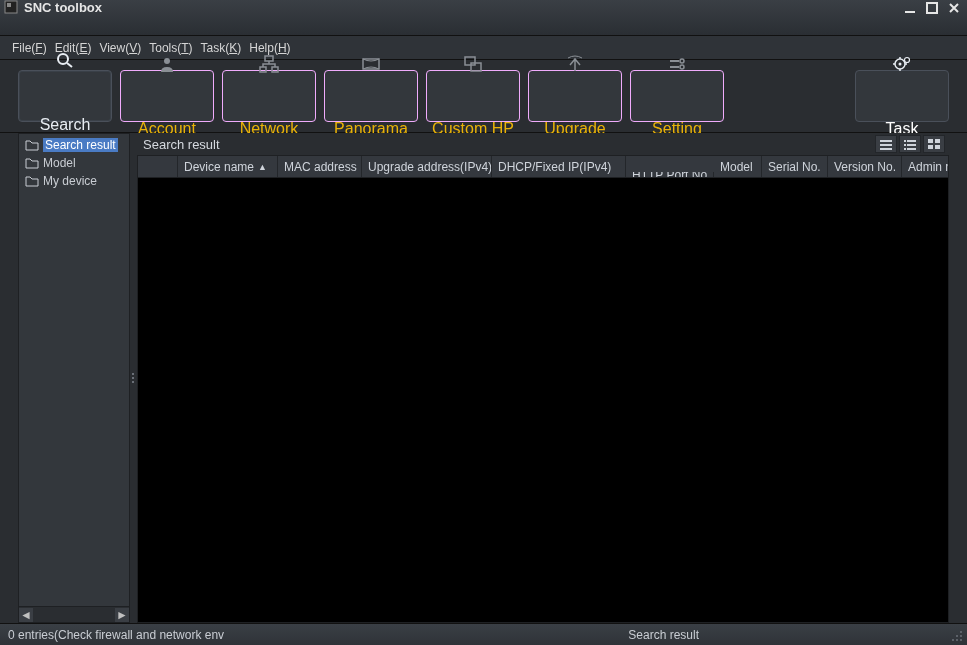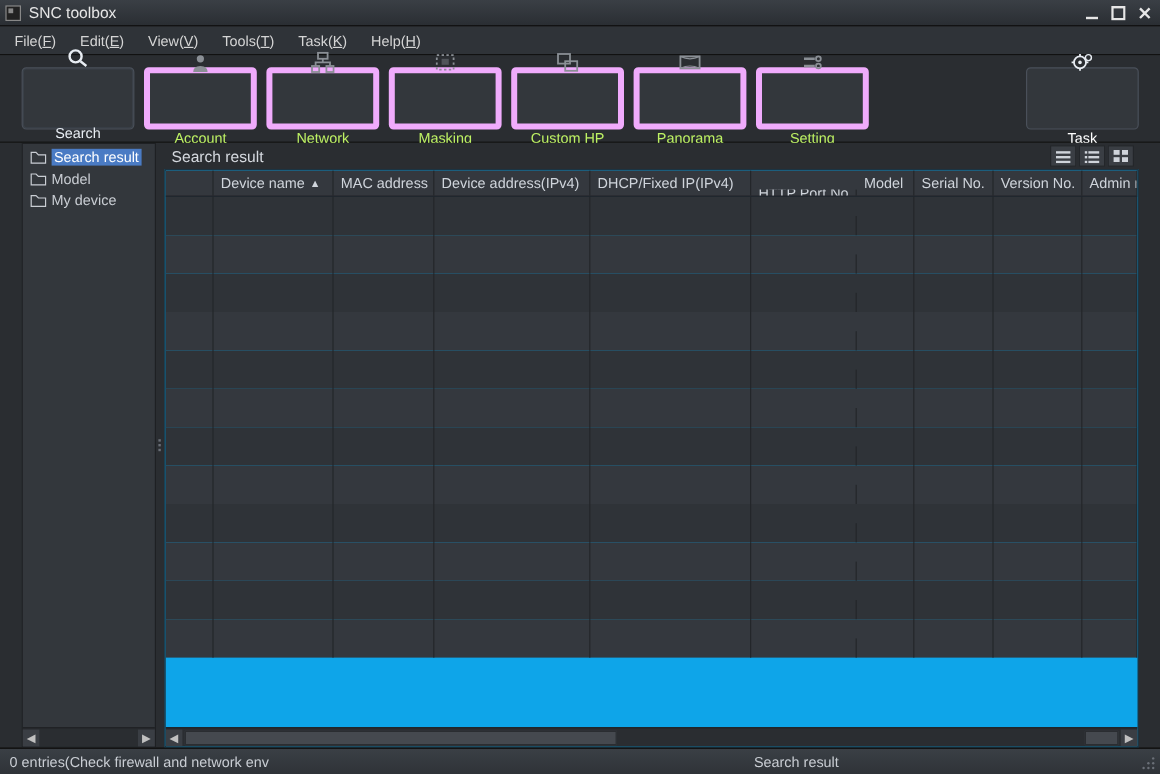--- a/index.html
+++ b/index.html
@@ -1,58 +1,58 @@
 <!DOCTYPE html>
 <html><head>
 <meta charset="utf-8">
 <style>
 * { margin: 0; padding: 0; box-sizing: border-box; }
 body { font-family: Arial, sans-serif; font-size: 12px; background: #1a1a1a; color: #c0c0c0; width: 967px; height: 645px; overflow: hidden; display: flex; flex-direction: column; }
 
 
-.titlebar { height: 22px; background: linear-gradient(to bottom, #3a3f45, #2a2e33); display: flex; align-items: center; padding: 0 4px; border-bottom: 1px solid #111; }
+.titlebar { height: 36px; background: linear-gradient(to bottom, #3a3f45, #2a2e33); display: flex; padding: 0 4px; border-bottom: 1px solid #111; font-weight: bold; }
 .titlebar .appicon { width: 14px; height: 14px; margin-right: 6px; display: flex; align-items: center; justify-content: center; }
 .titlebar .title { color: #e6e6e6; font-size: 13px; flex: 1; }
 .titlebar .winbtns { display: flex; gap: 4px; }
 .titlebar .winbtn { width: 18px; height: 16px; display: flex; align-items: center; justify-content: center; color: #e6e6e6; cursor: pointer; font-weight: bold; }
 
 
-.menubar { height: 24px; background: #2f3338; display: flex; align-items: center; padding: 0 8px; border-bottom: 1px solid #111; gap: 12px; }
+.menubar { height: 24px; background: #2f3338; display: flex; align-items: center; padding: 0 8px; border-bottom: 1px solid #111; }
 .menubar .menuitem { color: #d5d5d5; cursor: pointer; padding: 2px 4px; }
 .menubar .menuitem u { text-decoration: underline; }
 
 
 .toolbar-wrap { background: #2a2d31; padding: 10px 18px; border-bottom: 1px solid #111; }
 .toolbar { display: flex; gap: 8px; }
-.tbtn { flex: 0 0 auto; width: 94px; height: 52px; background: #33373c; border: 5px solid #f0abfc; border-radius: 4px; display: flex; flex-direction: column; align-items: center; justify-content: center; gap: 4px; color: #bef264; cursor: pointer; }
+.tbtn { flex: 0 0 auto; width: 94px; height: 52px; background: #33373c; border: 1px solid #f0abfc; border-radius: 4px; display: flex; flex-direction: column; align-items: center; justify-content: center; gap: 4px; color: #eab308; cursor: pointer; }
 .tbtn.active { color: #e8edf3; border: 1px solid #4a505a; box-shadow: inset 0 0 0 1px #3a4048; }
 .tbtn.active .underline { border-bottom: 2px solid #3b82f6; width: 80px; margin-top: 2px; }
 .tbtn.task { margin-left: auto; color: #ffffff; border: 1px solid #4a505a; }
 .tbtn .icon { width: 20px; height: 18px; display: flex; align-items: center; justify-content: center; }
-.tbtn .lbl { font-size: 12px; margin-top: 43px; }
+.tbtn .lbl { font-size: 16px; margin-top: 43px; }
 
 
 .content { flex: 1; display: flex; background: #2a2d31; padding: 0 18px; overflow: hidden; }
 .sidebar { width: 112px; background: #33373c; border: 1px solid #1e2023; display: flex; flex-direction: column; margin-right: 4px; }
 .tree { flex: 1; padding: 2px 0; }
 .tree-item { display: flex; align-items: center; gap: 4px; padding: 2px 6px; color: #c9cdd3; cursor: pointer; }
 .tree-item .folder-icon { width: 14px; height: 12px; }
 .tree-item.selected .label { background: #4a7bc4; color: #fff; padding: 0 2px; }
 .hscroll-sidebar { height: 16px; background: #2a2d31; border-top: 1px solid #1e2023; display: flex; align-items: center; }
 .arrowbtn { width: 14px; height: 14px; background: #3a3e44; display: flex; align-items: center; justify-content: center; color: #c0c0c0; cursor: pointer; }
 .scrolltrack { flex: 1; background: #2a2d31; height: 14px; }
 
 .main { flex: 1; display: flex; flex-direction: column; min-width: 0; }
 .main-header { height: 22px; display: flex; align-items: center; padding: 0 4px 0 6px; }
 .main-title { flex: 1; color: #d5d9df; font-size: 13px; }
 .viewbtns { display: flex; gap: 2px; }
 .viewbtn { width: 22px; height: 18px; background: #3a3e44; border: 1px solid #23262a; display: flex; align-items: center; justify-content: center; cursor: pointer; }
 
 
-.table-wrap { flex: 1; border: 1px solid #1e2023; background: #0ea5e9; display: flex; flex-direction: column; overflow: hidden; }
+.table-wrap { flex: 1; border: 1px solid #1e2023; background: #000000; display: flex; flex-direction: row; overflow: hidden; }
 .thead { display: flex; height: 22px; background: #34383e; border-bottom: 1px solid #1e2023; color: #cfd4db; font-size: 12px; }
 .th { border-right: 1px solid #23262a; display: flex; align-items: center; padding: 0 6px; white-space: nowrap; overflow: hidden; }
 .th.sort::after { content: "▲"; font-size: 9px; margin-left: 4px; color: #cfd4db; }
 .th0 { width: 40px; }
 .th1 { width: 100px; }
 .th2 { width: 84px; }
 .th3 { width: 130px; }
 .th4 { width: 134px; }
 .th5 { width: 88px; margin-top: 16px; }
 .th6 { width: 48px; }
@@ -149,43 +149,43 @@
             <rect x="1" y="12" width="6" height="5" fill="none" stroke="#8a8f95" stroke-width="1.5"></rect>
             <rect x="13" y="12" width="6" height="5" fill="none" stroke="#8a8f95" stroke-width="1.5"></rect>
             <path d="M10 6 V9 M4 12 V9 H16 V12" fill="none" stroke="#8a8f95" stroke-width="1.5"></path>
           </svg>
         </div>
       <div class="lbl">Network</div>
     </div>
     <div class="tbtn">
       <div class="icon">
           <svg width="20" height="18" viewBox="0 0 20 18">
-            <rect x="3" y="3" width="14" height="12" fill="none" stroke="#8a8f95" stroke-width="1.5" stroke-dasharray="2 2"></rect>
-            <rect x="7" y="6" width="6" height="5" fill="#8a8f95" opacity="0.4"></rect>
-          </svg>
-        </div>
-      <div class="lbl">Masking</div>
+            <rect x="2" y="4" width="16" height="10" fill="none" stroke="#8a8f95" stroke-width="1.5"></rect>
+            <path d="M2 4 Q10 8 18 4 M2 14 Q10 10 18 14" fill="none" stroke="#8a8f95" stroke-width="1"></path>
+          </svg>
+        </div>
+      <div class="lbl">Panorama</div>
     </div>
     <div class="tbtn">
       <div class="icon">
           <svg width="20" height="18" viewBox="0 0 20 18">
             <rect x="2" y="2" width="10" height="8" fill="none" stroke="#8a8f95" stroke-width="1.5"></rect>
             <rect x="8" y="8" width="10" height="8" fill="none" stroke="#8a8f95" stroke-width="1.5"></rect>
           </svg>
         </div>
       <div class="lbl">Custom HP</div>
     </div>
     <div class="tbtn">
       <div class="icon">
           <svg width="20" height="18" viewBox="0 0 20 18">
-            <rect x="2" y="4" width="16" height="10" fill="none" stroke="#8a8f95" stroke-width="1.5"></rect>
-            <path d="M2 4 Q10 8 18 4 M2 14 Q10 10 18 14" fill="none" stroke="#8a8f95" stroke-width="1"></path>
-          </svg>
-        </div>
-      <div class="lbl">Panorama</div>
+            <path d="M5 10 L10 4 L15 10 M10 4 V16" fill="none" stroke="#8a8f95" stroke-width="1.5"></path>
+            <path d="M3 3 Q10 -1 17 3" fill="none" stroke="#8a8f95" stroke-width="1"></path>
+          </svg>
+        </div>
+      <div class="lbl">Upgrade</div>
     </div>
     <div class="tbtn">
       <div class="icon">
           <svg width="20" height="18" viewBox="0 0 20 18">
             <path d="M3 6 H12 M3 12 H12" stroke="#8a8f95" stroke-width="2"></path>
             <circle cx="15" cy="6" r="2" fill="none" stroke="#8a8f95" stroke-width="1.5"></circle>
             <circle cx="15" cy="12" r="2" fill="none" stroke="#8a8f95" stroke-width="1.5"></circle>
           </svg>
         </div>
       <div class="lbl">Setting</div>
@@ -276,21 +276,21 @@
             </svg>
           </div>
       </div>
     </div>
 
     <div class="table-wrap">
       <div class="thead">
         <div class="th th0"></div>
         <div class="th th1 sort">Device name</div>
         <div class="th th2">MAC address</div>
-        <div class="th th3">Device address(IPv4)</div>
+        <div class="th th3">Upgrade address(IPv4)</div>
         <div class="th th4">DHCP/Fixed IP(IPv4)</div>
         <div class="th th5">HTTP Port No.</div>
         <div class="th th6">Model</div>
         <div class="th th7">Serial No.</div>
         <div class="th th8">Version No.</div>
         <div class="th th9">Admin na</div>
       </div>
       <div class="tbody" id="tbody">
           <div class="trow odd">
             <div class="td th0"></div>

